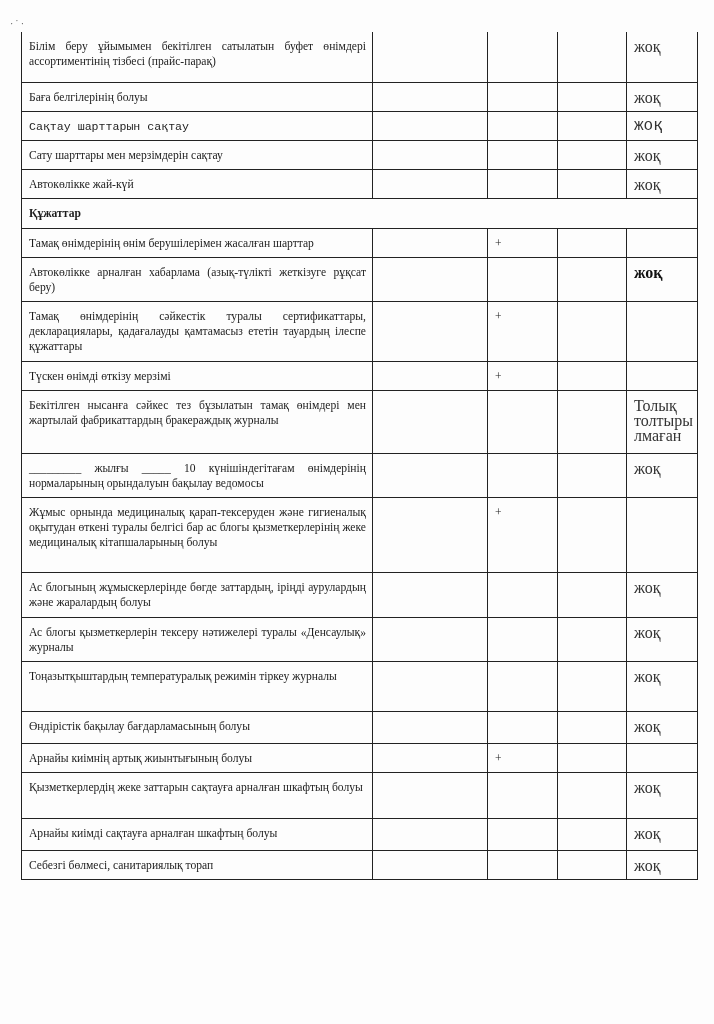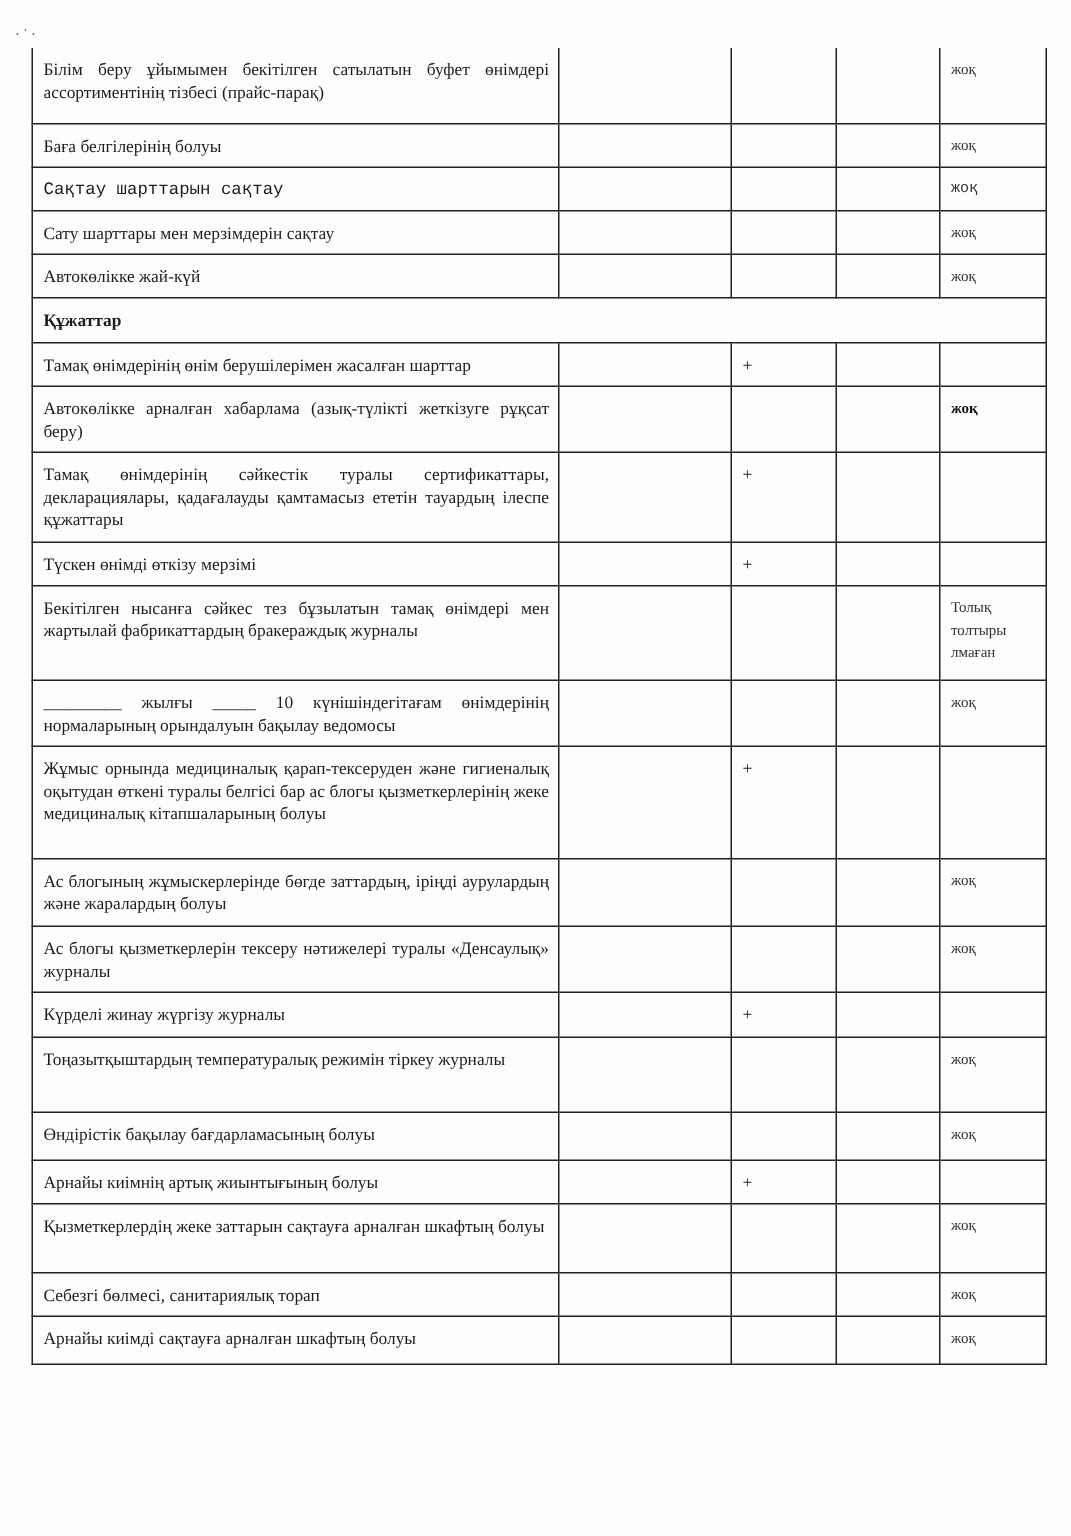--- a/index.html
+++ b/index.html
@@ -12,21 +12,21 @@
     position: absolute; left: 21px; top: 32px; width: 676px;
     border-collapse: collapse; table-layout: fixed;
     font-size: 11.6px; line-height: 15px;
   }
   table.doc td {
     border: 1.3px solid #222; vertical-align: top; padding: 7px 6px 6px 7px;
   }
   table.doc tr:first-child td { border-top: none; }
   td.txt { text-align: justify; text-align-last: left; }
   td.mark { text-align: left; padding-left: 8px; }
-  td.status { font-size: 10px; color: #333; padding-left: 7px; }
+  td.status { font-size: 16px; color: #333; padding-left: 7px; }
   td.status.bold { font-weight: bold; color: #111; }
   td.section { font-weight: bold; }
 </style>
 </head>
 <body>
 
 <div class="specks">·˙·</div>
 
 <table class="doc">
   <colgroup>
@@ -131,27 +131,20 @@
         <td class="mark"></td>
         <td class="status">жоқ</td>
       </tr>
       <tr style="height: 44px;">
         <td class="txt">Ас блогы қызметкерлерін тексеру нәтижелері туралы «Денсаулық» журналы</td>
         <td class="mark"></td>
         <td class="mark"></td>
         <td class="mark"></td>
         <td class="status">жоқ</td>
       </tr>
-      <tr style="height: 30px;">
-        <td class="txt">Күрделі жинау жүргізу журналы</td>
-        <td class="mark"></td>
-        <td class="mark">+</td>
-        <td class="mark"></td>
-        <td class="status"></td>
-      </tr>
       <tr style="height: 50px; margin-left: 38px;">
         <td class="txt">Тоңазытқыштардың температуралық режимін тіркеу журналы</td>
         <td class="mark"></td>
         <td class="mark"></td>
         <td class="mark"></td>
         <td class="status">жоқ</td>
       </tr>
       <tr style="height: 32px;">
         <td class="txt">Өндірістік бақылау бағдарламасының болуы</td>
         <td class="mark"></td>
@@ -166,28 +159,28 @@
         <td class="mark"></td>
         <td class="status"></td>
       </tr>
       <tr style="height: 46px;">
         <td class="txt">Қызметкерлердің жеке заттарын сақтауға арналған шкафтың болуы</td>
         <td class="mark"></td>
         <td class="mark"></td>
         <td class="mark"></td>
         <td class="status">жоқ</td>
       </tr>
-      <tr style="height: 28px;">
-        <td class="txt">Себезгі бөлмесі, санитариялық торап</td>
+      <tr style="height: 32px;">
+        <td class="txt">Арнайы киімді сақтауға арналған шкафтың болуы</td>
         <td class="mark"></td>
         <td class="mark"></td>
         <td class="mark"></td>
         <td class="status">жоқ</td>
       </tr>
-      <tr style="height: 32px;">
-        <td class="txt">Арнайы киімді сақтауға арналған шкафтың болуы</td>
+      <tr style="height: 28px;">
+        <td class="txt">Себезгі бөлмесі, санитариялық торап</td>
         <td class="mark"></td>
         <td class="mark"></td>
         <td class="mark"></td>
         <td class="status">жоқ</td>
       </tr>
     </tbody>
 </table>
 
 </body></html>

